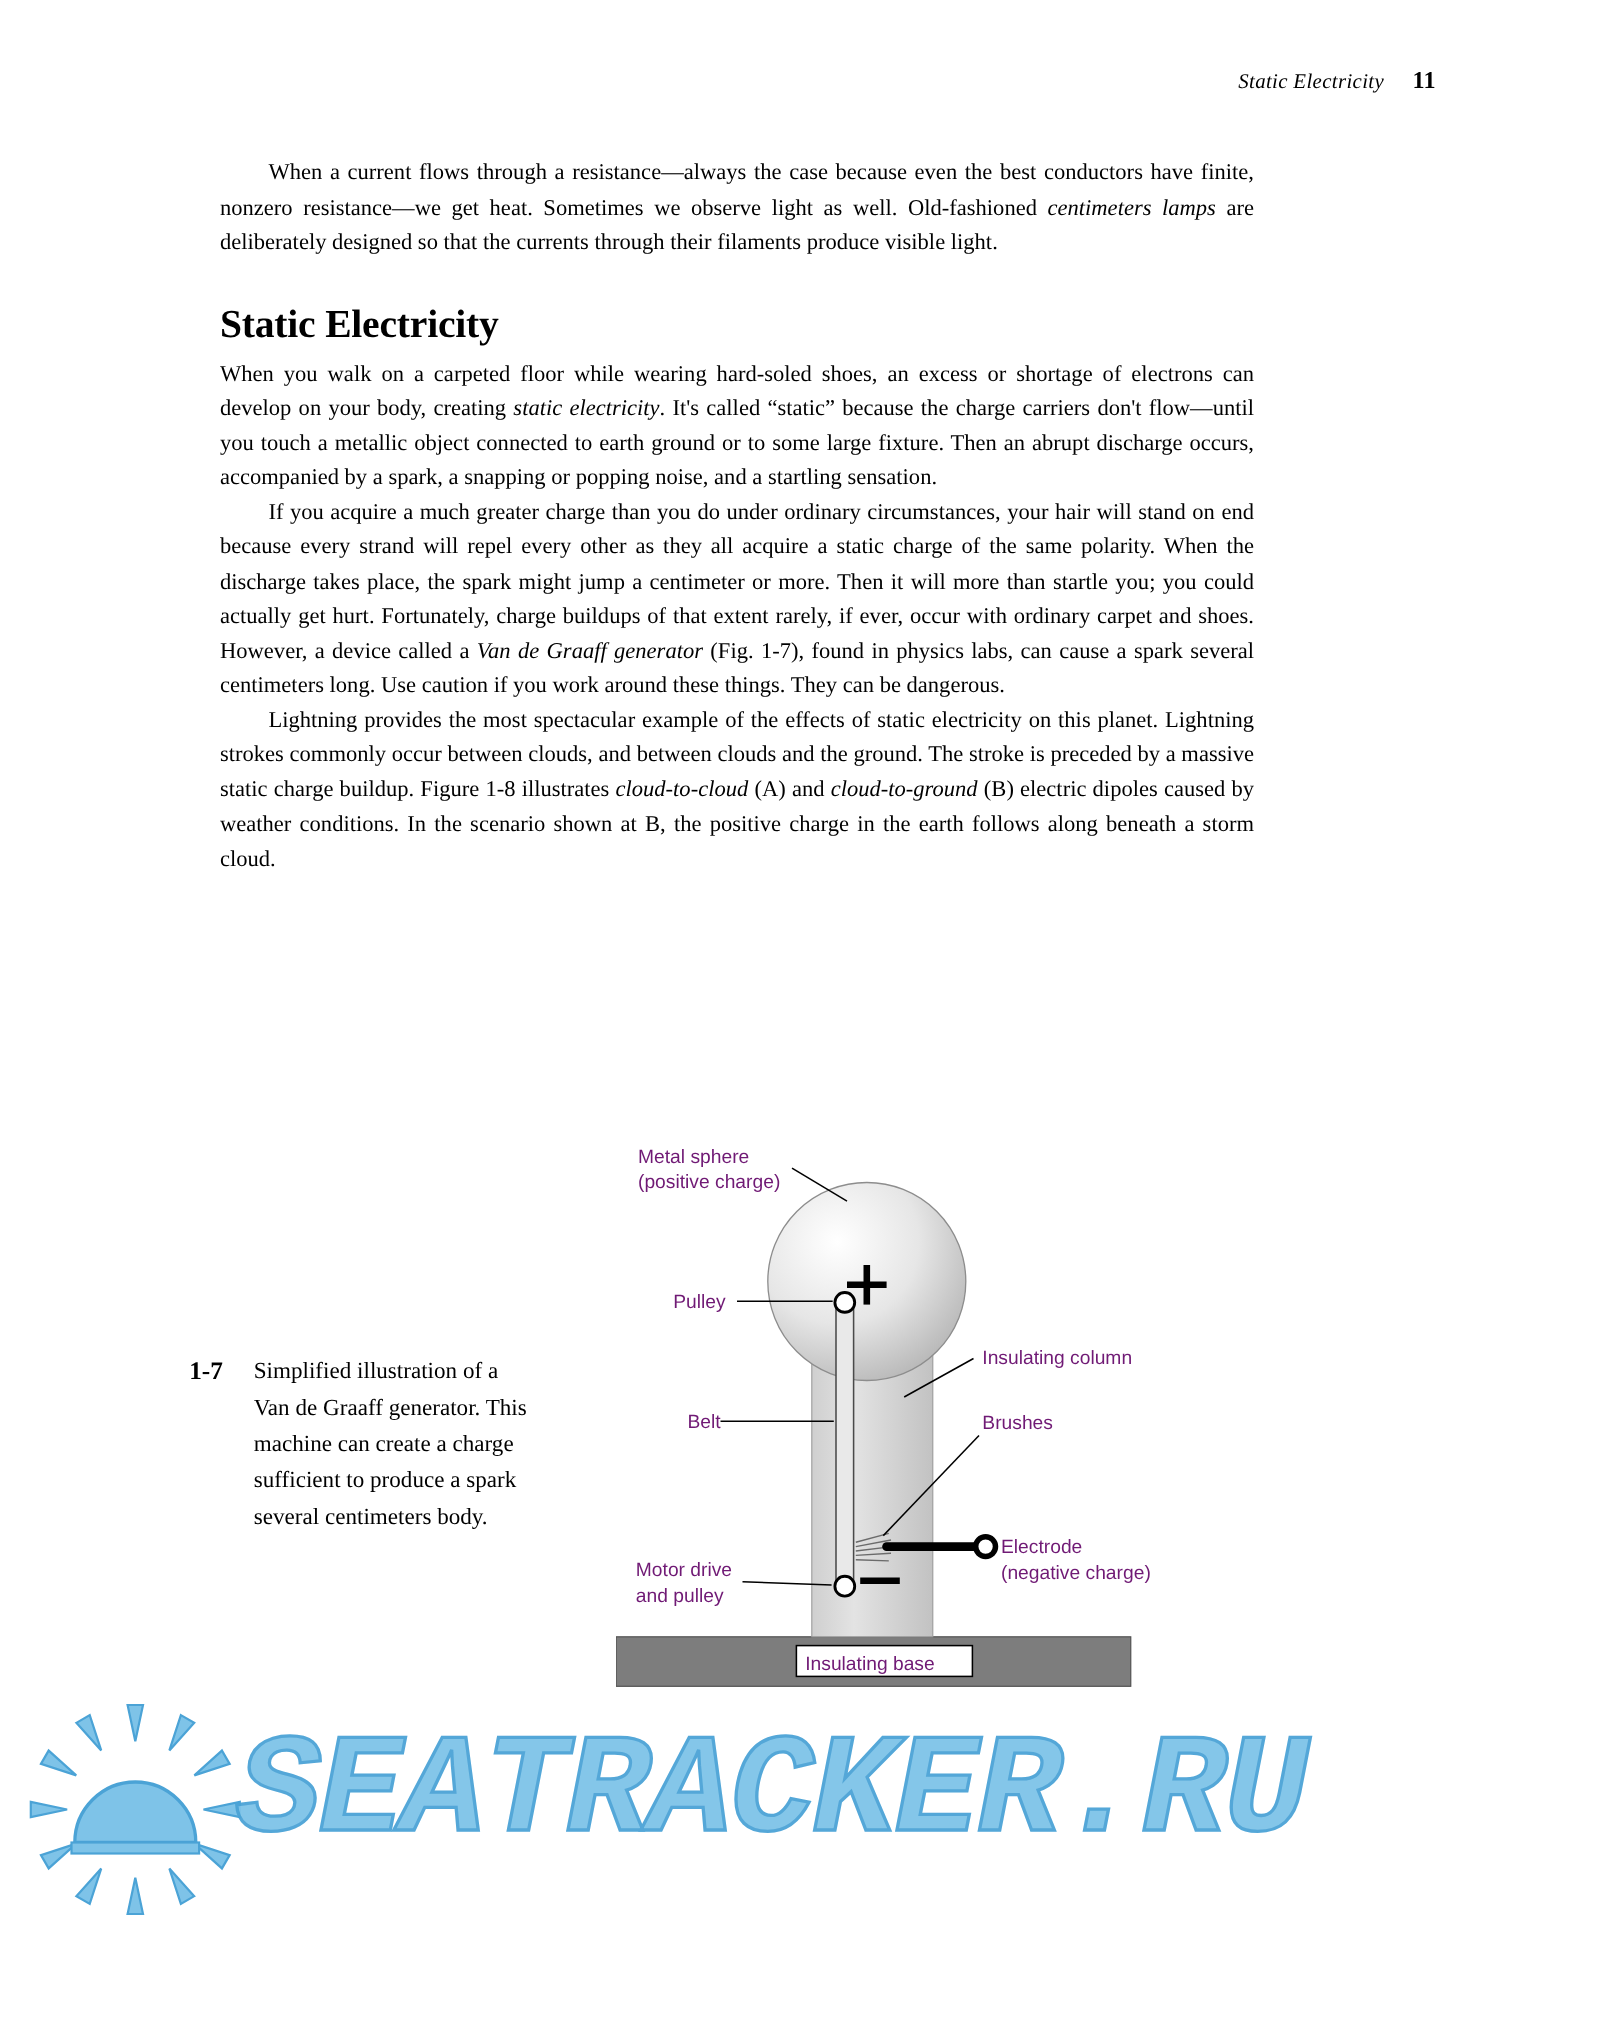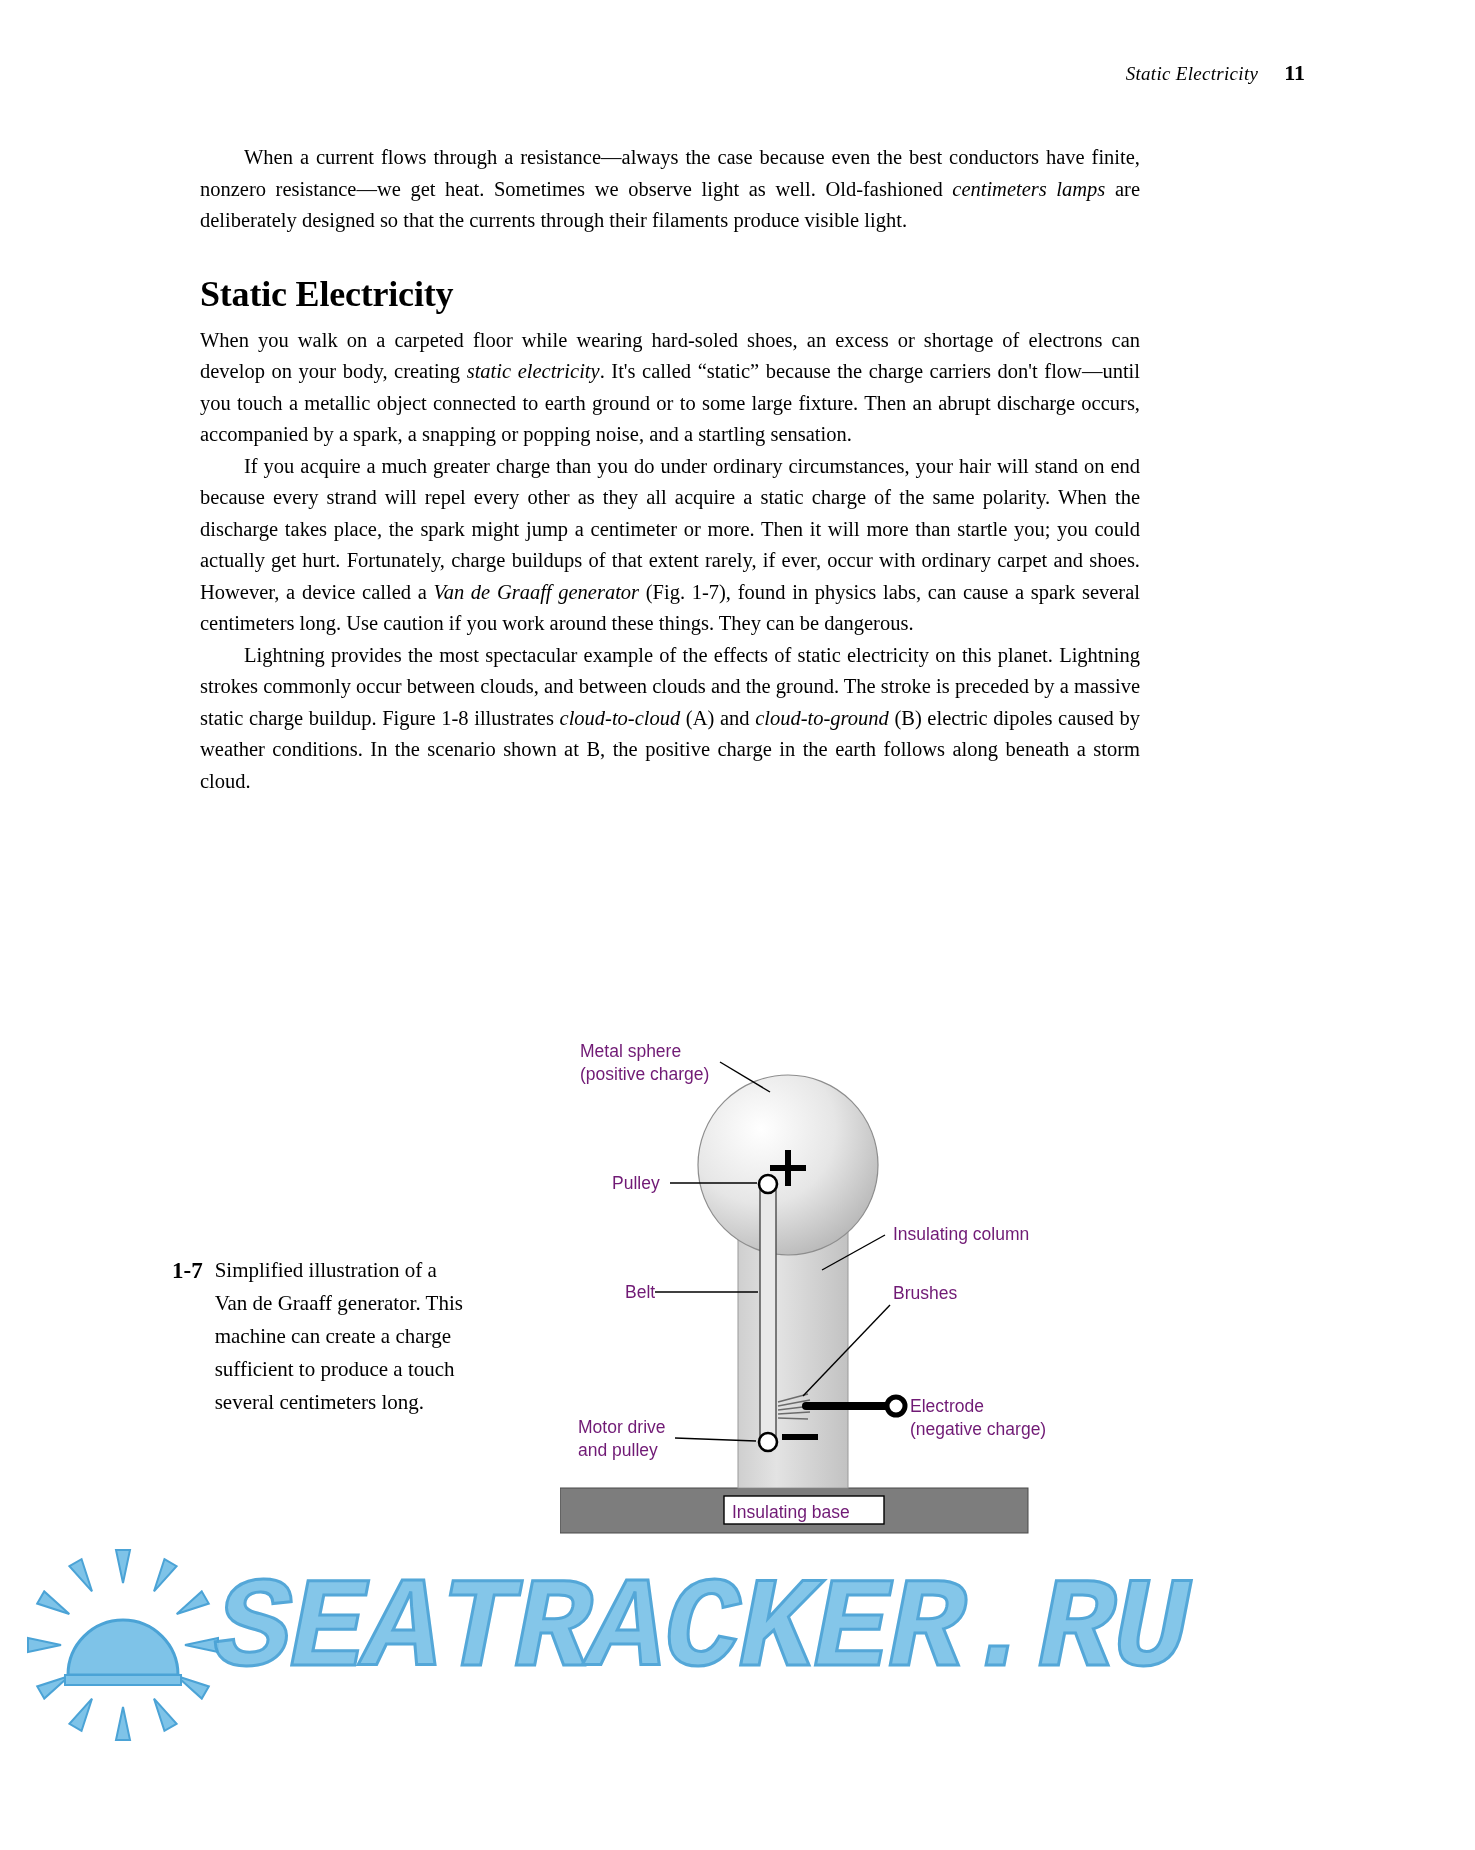--- a/index.html
+++ b/index.html
@@ -70,22 +70,21 @@
     width: 1475px;
     height: 620px;
     font-family: "Liberation Sans", sans-serif;
   }
   .fig-caption {
     position: absolute;
     left: 172px;
     top: 210px;
     width: 400px;
     display: flex;
-    gap: 12px;
-    margin-top: 24px;
+    gap: 28px;
   }
   .fig-number {
     font-family: "Liberation Serif", serif;
     font-weight: bold;
     font-size: 23px;
     line-height: 33px;
     white-space: nowrap;
   }
   .fig-text {
     font-family: "Liberation Serif", serif;
@@ -155,21 +154,21 @@
   <p class="body"><span>If you acquire a much greater charge than you do under ordinary circumstances, your hair will stand on end because every strand will repel every other as they all acquire a static charge of the same polarity. When the discharge takes place, the spark might jump a centimeter or more. Then it will more than startle you; you could actually get hurt. Fortunately, charge buildups of that extent rarely, if ever, occur with ordinary carpet and shoes. However, a device called a </span><em>Van de Graaff generator</em><span> (Fig. 1-7), found in physics labs, can cause a spark several centimeters long. Use caution if you work around these things. They can be dangerous.</span></p>
 
   <p class="body"><span>Lightning provides the most spectacular example of the effects of static electricity on this planet. Lightning strokes commonly occur between clouds, and between clouds and the ground. The stroke is preceded by a massive static charge buildup. Figure 1-8 illustrates </span><em>cloud-to-cloud</em><span> (A) and </span><em>cloud-to-ground</em><span> (B) electric dipoles caused by weather conditions. In the scenario shown at B, the positive charge in the earth follows along beneath a storm cloud.</span></p>
 
 </div>
 
 <div class="figure">
 
   <div class="fig-caption">
     <span class="fig-number">1-7</span>
-    <span class="fig-text">Simplified illustration of a Van de Graaff generator. This machine can create a charge sufficient to produce a touch several centimeters long.</span>
+    <span class="fig-text">Simplified illustration of a Van de Graaff generator. This machine can create a charge sufficient to produce a spark several centimeters body.</span>
   </div>
 
   <div class="drawing">
 
     <svg width="700" height="620" viewBox="0 0 700 620">
       <defs>
         <radialGradient id="sphereGrad" cx="35%" cy="30%" r="75%">
           <stop offset="0%" stop-color="#ffffff"></stop>
           <stop offset="55%" stop-color="#e6e6e6"></stop>
           <stop offset="100%" stop-color="#b9b9b9"></stop>

